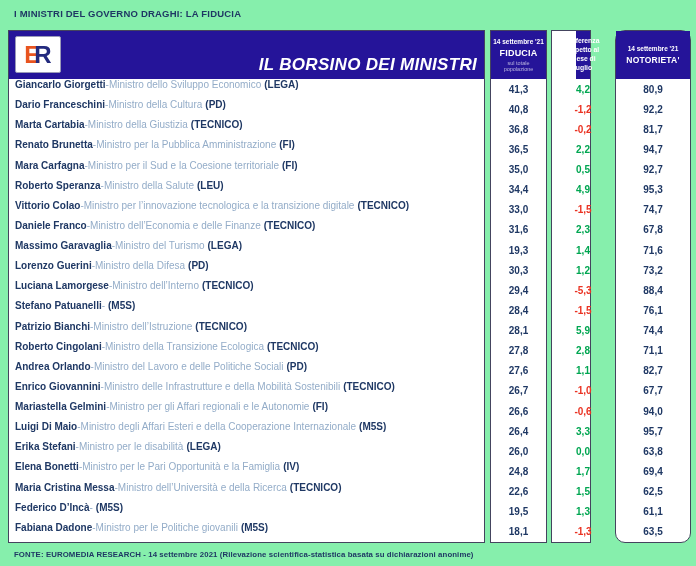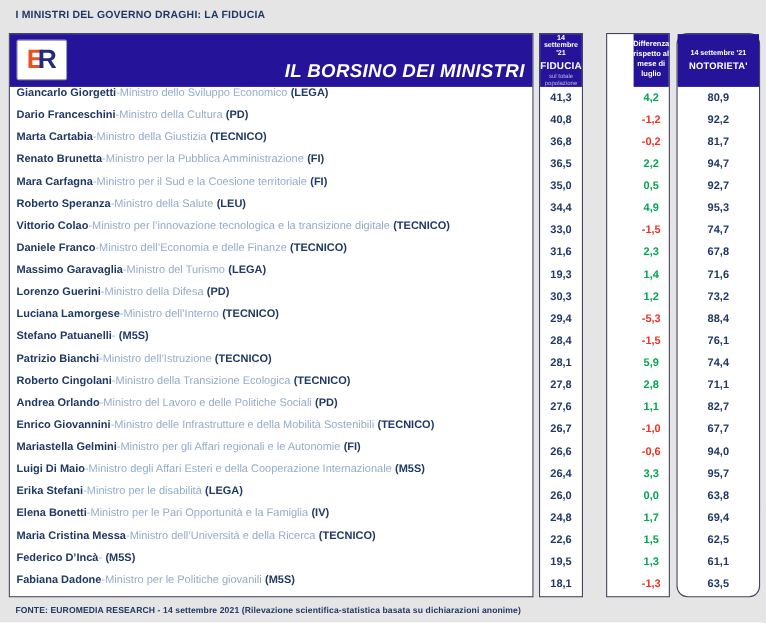--- a/index.html
+++ b/index.html
@@ -1,26 +1,26 @@
 <!DOCTYPE html>
 <html><head>
 <meta charset="utf-8">
 <style>
   html,body{margin:0;padding:0;background:#ffffff;}
-  .page{position:relative;width:696px;height:566px;background:#e5e5e5;overflow:hidden;
+  .page{position:relative;width:696px;height:566px;background:#86efac;overflow:hidden;
         font-family:"Liberation Sans",sans-serif;
         --navy-header:#251499;--name-text:#1F3864;--role-text:#93ACC8;--value-text:#1F3864;
         --positive:#00A651;--negative:#EA3323;--border:#44445E;--logo-e:#E8541F;--logo-r:#232A7E;}
   .page-title{position:absolute;left:14px;top:8px;font-size:9.5px;font-weight:bold;
         color:var(--name-text);letter-spacing:.2px;}
   .block{position:absolute;top:30px;height:513px;border:1px solid var(--border);
         box-sizing:border-box;background:#fff;}
   .table-left{left:8px;width:477px;}
-  .col-fiducia{left:490px;width:40px;}
-  .col-diff{left:551px;width:58px;padding-left:24px;}
+  .col-fiducia{left:490px;width:57px;}
+  .col-diff{left:551px;width:40px;padding-left:24px;}
   .col-notorieta{left:615px;width:76px;border-radius:10px;}
   .header-bar{position:relative;height:48px;background:var(--navy-header);}
   .logo{position:absolute;left:6px;top:5px;width:46px;height:37px;background:#fff;
         border:1px solid #9a9ab8;border-radius:2px;display:flex;align-items:center;
         justify-content:center;box-sizing:border-box;}
   .logo-e,.logo-r{font-weight:800;font-size:24px;line-height:1;}
   .logo-e{color:var(--logo-e);letter-spacing:-6px;}
   .logo-r{color:var(--logo-r);}
   .banner-text{position:absolute;right:7px;bottom:4px;color:#fff;font-size:17px;
         font-weight:bold;font-style:italic;letter-spacing:.3px;white-space:nowrap;}

